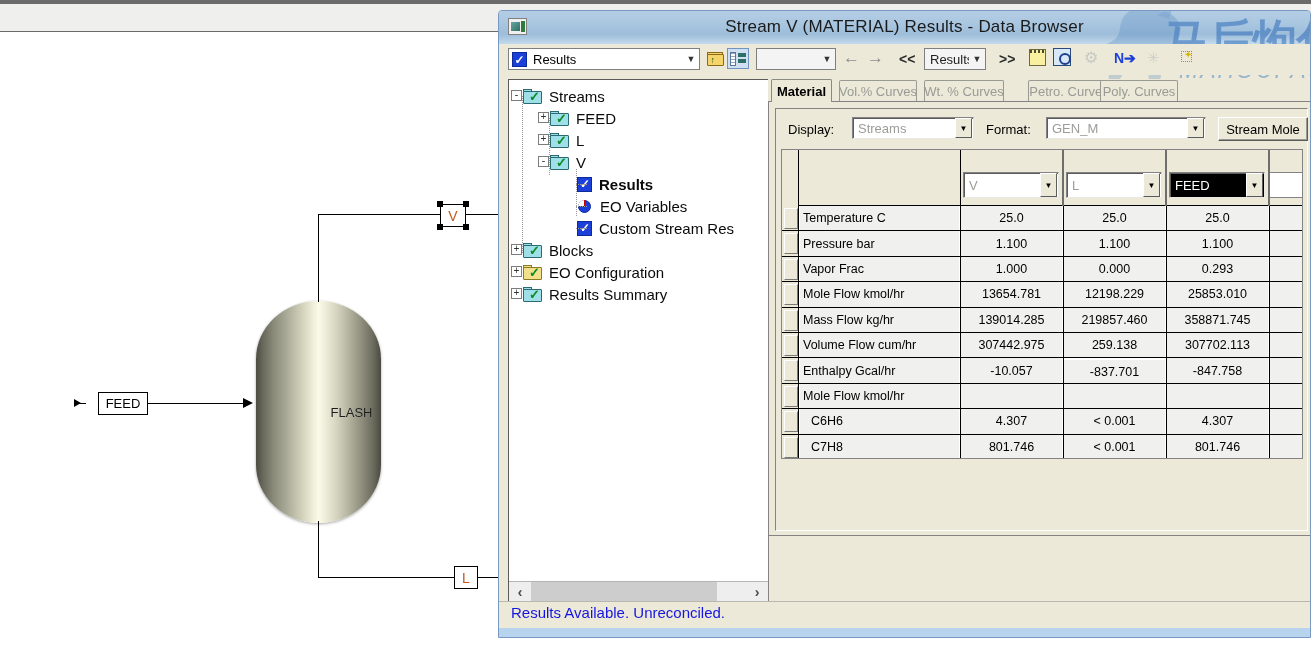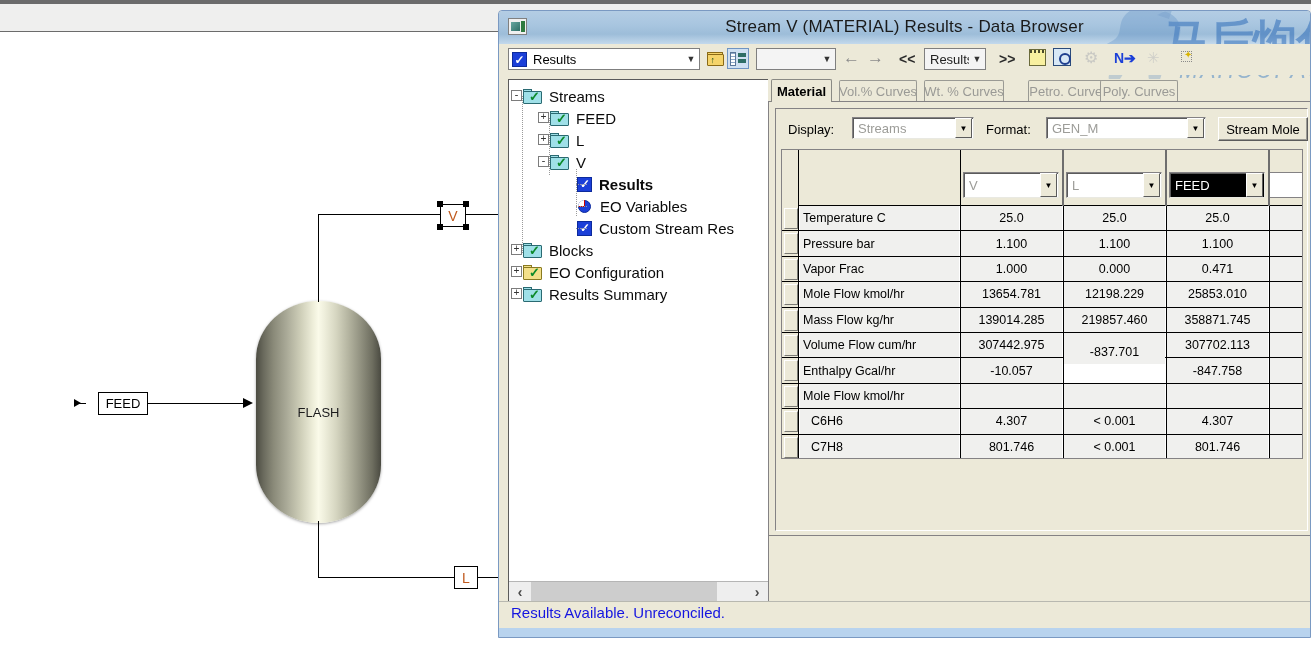--- a/index.html
+++ b/index.html
@@ -43,20 +43,21 @@
   .feed-stub-line { position:absolute; height:1px; background:#000; }
 
   .vessel {
     position:absolute;
     background: linear-gradient(to right,
       #4c4c42 0%, #6a6a5d 6%, #8a8a79 14%, #a8a896 24%,
       #cfcfb9 36%, #efefdb 46%, #fafae9 50%, #eeeedb 55%,
       #d6d6c1 64%, #b4b4a0 74%, #90907f 84%, #6e6e60 93%, #4a4a41 100%);
     border-radius: 62px / 58px;
     box-shadow: 0 1px 3px rgba(0,0,0,0.35);
+    padding-left: 33px;
   }
   .vessel-label {
     position:absolute; font-size:13px; color:#1a1a1a; text-align:center; width:100%;
     top:50%; transform:translateY(-50%); text-shadow:0 0 1px rgba(255,255,255,0.4);
   }
 
   
   .window {
     position:absolute; left:498px; top:10px; width:813px; height:628px;
     background:#ece9d8;
@@ -561,21 +562,21 @@
               <div class="gcell label" style="left:18px; top:81.4px; width:159px; height:24.4px;">Pressure bar</div>
               <div class="gcell num" style="left:179px; top:81.4px; width:101px; height:24.4px;">1.100</div>
               <div class="gcell num" style="left:282px; top:81.4px; width:101px; height:24.4px;">1.100</div>
               <div class="gcell num" style="left:385px; top:81.4px; width:101px; height:24.4px;">1.100</div>
               <div class="gcell num" style="left:488px; top:81.4px; width:53px; height:24.4px;"></div>
               <div class="gh-line" style="left:0; top:105.80000000000001px; width:522px;"></div>
               <div class="rowhdr-btn" style="top:108.8px;"></div>
               <div class="gcell label" style="left:18px; top:106.8px; width:159px; height:24.4px;">Vapor Frac</div>
               <div class="gcell num" style="left:179px; top:106.8px; width:101px; height:24.4px;">1.000</div>
               <div class="gcell num" style="left:282px; top:106.8px; width:101px; height:24.4px;">0.000</div>
-              <div class="gcell num" style="left:385px; top:106.8px; width:101px; height:24.4px;">0.471</div>
+              <div class="gcell num" style="left:385px; top:106.8px; width:101px; height:24.4px;">0.293</div>
               <div class="gcell num" style="left:488px; top:106.8px; width:53px; height:24.4px;"></div>
               <div class="gh-line" style="left:0; top:131.2px; width:522px;"></div>
               <div class="rowhdr-btn" style="top:134.2px;"></div>
               <div class="gcell label" style="left:18px; top:132.2px; width:159px; height:24.4px;">Mole Flow kmol/hr</div>
               <div class="gcell num" style="left:179px; top:132.2px; width:101px; height:24.4px;">13654.781</div>
               <div class="gcell num" style="left:282px; top:132.2px; width:101px; height:24.4px;">12198.229</div>
               <div class="gcell num" style="left:385px; top:132.2px; width:101px; height:24.4px;">25853.010</div>
               <div class="gcell num" style="left:488px; top:132.2px; width:53px; height:24.4px;"></div>
               <div class="gh-line" style="left:0; top:156.6px; width:522px;"></div>
               <div class="rowhdr-btn" style="top:159.6px;"></div>
@@ -588,21 +589,21 @@
               <div class="rowhdr-btn" style="top:185px;"></div>
               <div class="gcell label" style="left:18px; top:183px; width:159px; height:24.4px;">Volume Flow cum/hr</div>
               <div class="gcell num" style="left:179px; top:183px; width:101px; height:24.4px;">307442.975</div>
               <div class="gcell num" style="left:282px; top:183px; width:101px; height:24.4px;">259.138</div>
               <div class="gcell num" style="left:385px; top:183px; width:101px; height:24.4px;">307702.113</div>
               <div class="gcell num" style="left:488px; top:183px; width:53px; height:24.4px;"></div>
               <div class="gh-line" style="left:0; top:207.4px; width:522px;"></div>
               <div class="rowhdr-btn" style="top:210.39999999999998px;"></div>
               <div class="gcell label" style="left:18px; top:208.39999999999998px; width:159px; height:24.4px;">Enthalpy   Gcal/hr</div>
               <div class="gcell num" style="left:179px; top:208.39999999999998px; width:101px; height:24.4px;">-10.057</div>
-              <div class="gcell num" style="left:282px; top:190px; width:101px; height:24.4px;">-837.701</div>
+              <div class="gcell num" style="left:282px; top:210px; width:101px; height:24.4px;">-837.701</div>
               <div class="gcell num" style="left:385px; top:208.39999999999998px; width:101px; height:24.4px;">-847.758</div>
               <div class="gcell num" style="left:488px; top:208.39999999999998px; width:53px; height:24.4px;"></div>
               <div class="gh-line" style="left:0; top:232.79999999999998px; width:522px;"></div>
               <div class="rowhdr-btn" style="top:235.79999999999998px;"></div>
               <div class="gcell label" style="left:18px; top:233.79999999999998px; width:159px; height:24.4px;">Mole Flow kmol/hr</div>
               <div class="gcell num" style="left:179px; top:233.79999999999998px; width:101px; height:24.4px;"></div>
               <div class="gcell num" style="left:282px; top:233.79999999999998px; width:101px; height:24.4px;"></div>
               <div class="gcell num" style="left:385px; top:233.79999999999998px; width:101px; height:24.4px;"></div>
               <div class="gcell num" style="left:488px; top:233.79999999999998px; width:53px; height:24.4px;"></div>
               <div class="gh-line" style="left:0; top:258.2px; width:522px;"></div>

